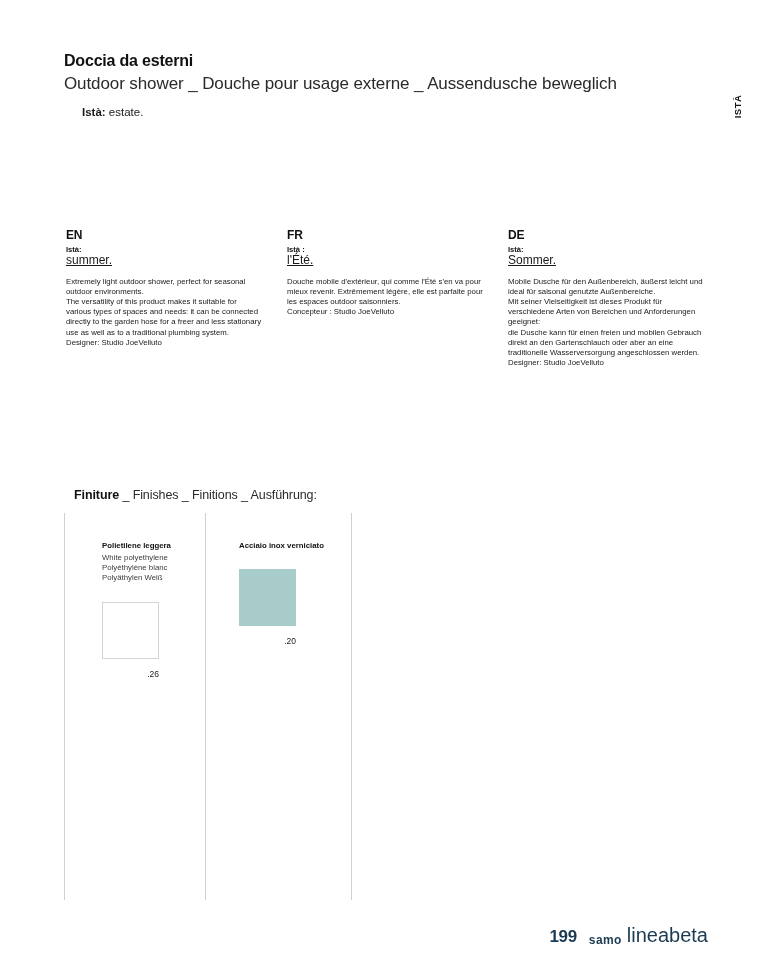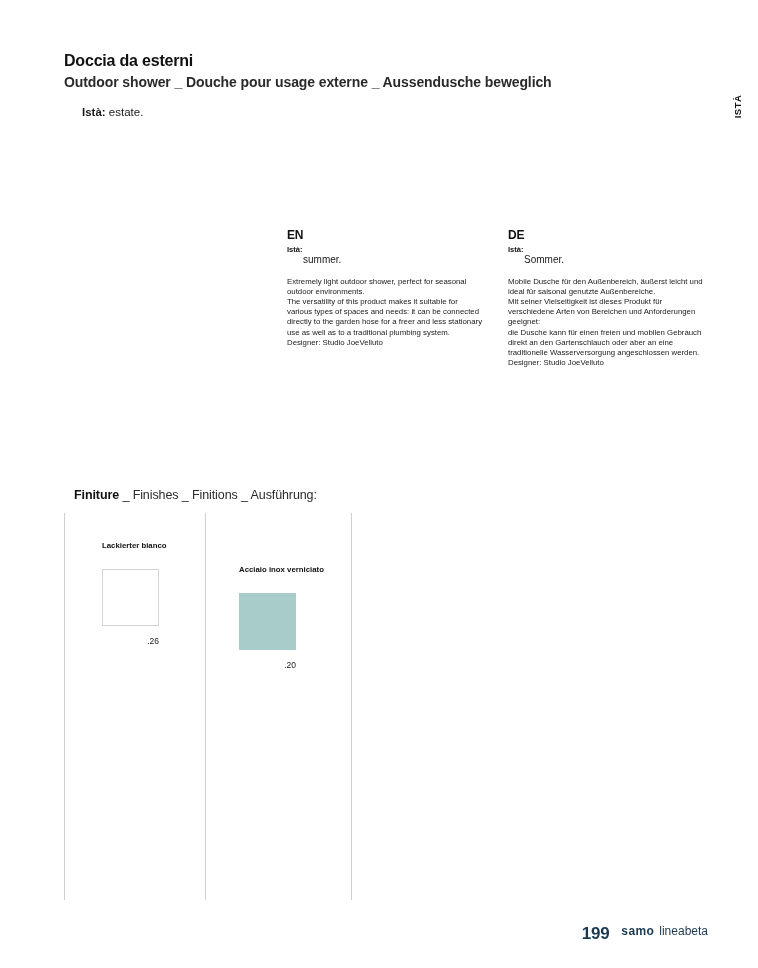--- a/index.html
+++ b/index.html
@@ -45,22 +45,22 @@
     width: 630px;
   }
   .title {
     font-size: 16px;
     font-weight: bold;
     letter-spacing: -0.2px;
     color: #111;
     margin: 0 0 4px 0;
   }
   .subtitle {
-    font-size: 14px;
-    font-weight: bold;
+    font-size: 17px;
+    font-weight: normal;
     color: #2a2a2a;
     margin: 0;
     letter-spacing: -0.1px;
   }
 
   .lead-block {
     position: absolute;
     left: 64px;
     top: 106px;
     width: 630px;
@@ -103,24 +103,25 @@
     margin: 0 0 3px 0;
   }
   .lang-term {
     font-size: 7.6px;
     font-weight: bold;
     color: #111;
     margin: 0;
     line-height: 9.5px;
   }
   .lang-term-val {
-    font-size: 10px;
-    color: #1a1a1a;
-    margin: 0 0 12px 16px;
+    font-size: 12px;
+    color: #1a1a1a;
+    margin: 0 0 12px 0;
     line-height: 10px;
+    text-decoration: underline;
   }
   .lang-body {
     font-size: 7.8px;
     line-height: 10.2px;
     color: #1a1a1a;
     margin: 0;
     white-space: pre-line;
   }
 
   
@@ -154,21 +155,21 @@
   .rule.r1 { left: 0px; }
   .rule.r2 { left: 141px; }
   .rule.r3 { left: 287px; }
 
   .swatch-cell {
     position: absolute;
     top: 28px;
     width: 120px;
   }
   .swatch-cell.c1 { left: 38px; }
-  .swatch-cell.c2 { left: 175px; margin-top: 24px; }
+  .swatch-cell.c2 { left: 175px; }
 
   .sw-name {
     font-size: 7.8px;
     font-weight: bold;
     color: #111;
     margin: 0 0 2px 0;
     line-height: 10px;
   }
   .sw-alt {
     font-size: 7.8px;
@@ -200,40 +201,40 @@
   }
 
   
   .footer {
     position: absolute;
     left: 0;
     top: 924px;
     width: 758px;
     display: flex;
     justify-content: flex-end;
-    align-items: flex-start;
+    align-items: flex-end;
     padding-right: 50px;
     box-sizing: border-box;
   }
   .page-num {
     font-size: 17px;
     font-weight: bold;
     color: #1b3a52;
     letter-spacing: -0.3px;
     margin-right: 12px;
   }
   .brand-samo {
     font-size: 12px;
     font-weight: bold;
     color: #1b3a52;
     letter-spacing: 0.4px;
     margin-right: 5px;
   }
   .brand-lineabeta {
-    font-size: 12px;
+    font-size: 20px;
     font-weight: normal;
     color: #1b3a52;
     letter-spacing: 0px;
   }
 </style>
 </head>
 <body>
 
 <div class="side-tab">
   <span>ISTÀ</span>
@@ -253,41 +254,51 @@
 <div class="lang-row">
   <div class="lang-col">
     <div class="lang-code">EN</div>
     <div class="lang-term">Istà:</div>
     <div class="lang-term-val">summer.</div>
     <div class="lang-body">Extremely light outdoor shower, perfect for seasonal outdoor environments.
 The versatility of this product makes it suitable for various types of spaces and needs: it can be connected directly to the garden hose for a freer and less stationary use as well as to a traditional plumbing system.
 Designer: Studio JoeVelluto</div>
   </div>
   <div class="lang-col">
+    <div class="lang-code">FR</div>
+    <div class="lang-term">Istà :</div>
+    <div class="lang-term-val">l'Été.</div>
+    <div class="lang-body">Douche mobile d'extérieur, qui comme l'Été s'en va pour mieux revenir. Extrêmement légère, elle est parfaite pour les espaces outdoor saisonniers.
+Concepteur : Studio JoeVelluto</div>
+  </div>
+  <div class="lang-col">
     <div class="lang-code">DE</div>
     <div class="lang-term">Istà:</div>
     <div class="lang-term-val">Sommer.</div>
     <div class="lang-body">Mobile Dusche für den Außenbereich, äußerst leicht und ideal für saisonal genutzte Außenbereiche.
 Mit seiner Vielseitigkeit ist dieses Produkt für verschiedene Arten von Bereichen und Anforderungen geeignet:
 die Dusche kann für einen freien und mobilen Gebrauch direkt an den Gartenschlauch oder aber an eine traditionelle Wasserversorgung angeschlossen werden.
 Designer: Studio JoeVelluto</div>
   </div>
 </div>
 
 <div class="finishes-head">
   <b>Finiture</b><span> _ Finishes _ Finitions _ Ausführung:</span>
 </div>
 
 <div class="finishes-panel">
   <div class="rule r1"></div>
   <div class="rule r2"></div>
   <div class="rule r3"></div>
 
   <div class="swatch-cell c1">
-    <div class="sw-name">Lackierter bianco</div>
+    <div class="sw-name">Polietilene leggera</div>
+    <div class="sw-alt">White polyethylene
+Polyéthylène blanc
+Polyäthylen Weiß</div>
     <div class="sw-chip white"></div>
     <div class="sw-code">.26</div>
   </div>
 
   <div class="swatch-cell c2">
     <div class="sw-name">Acciaio inox verniciato</div>
     <div class="sw-chip teal"></div>
     <div class="sw-code">.20</div>
   </div>
 </div>

